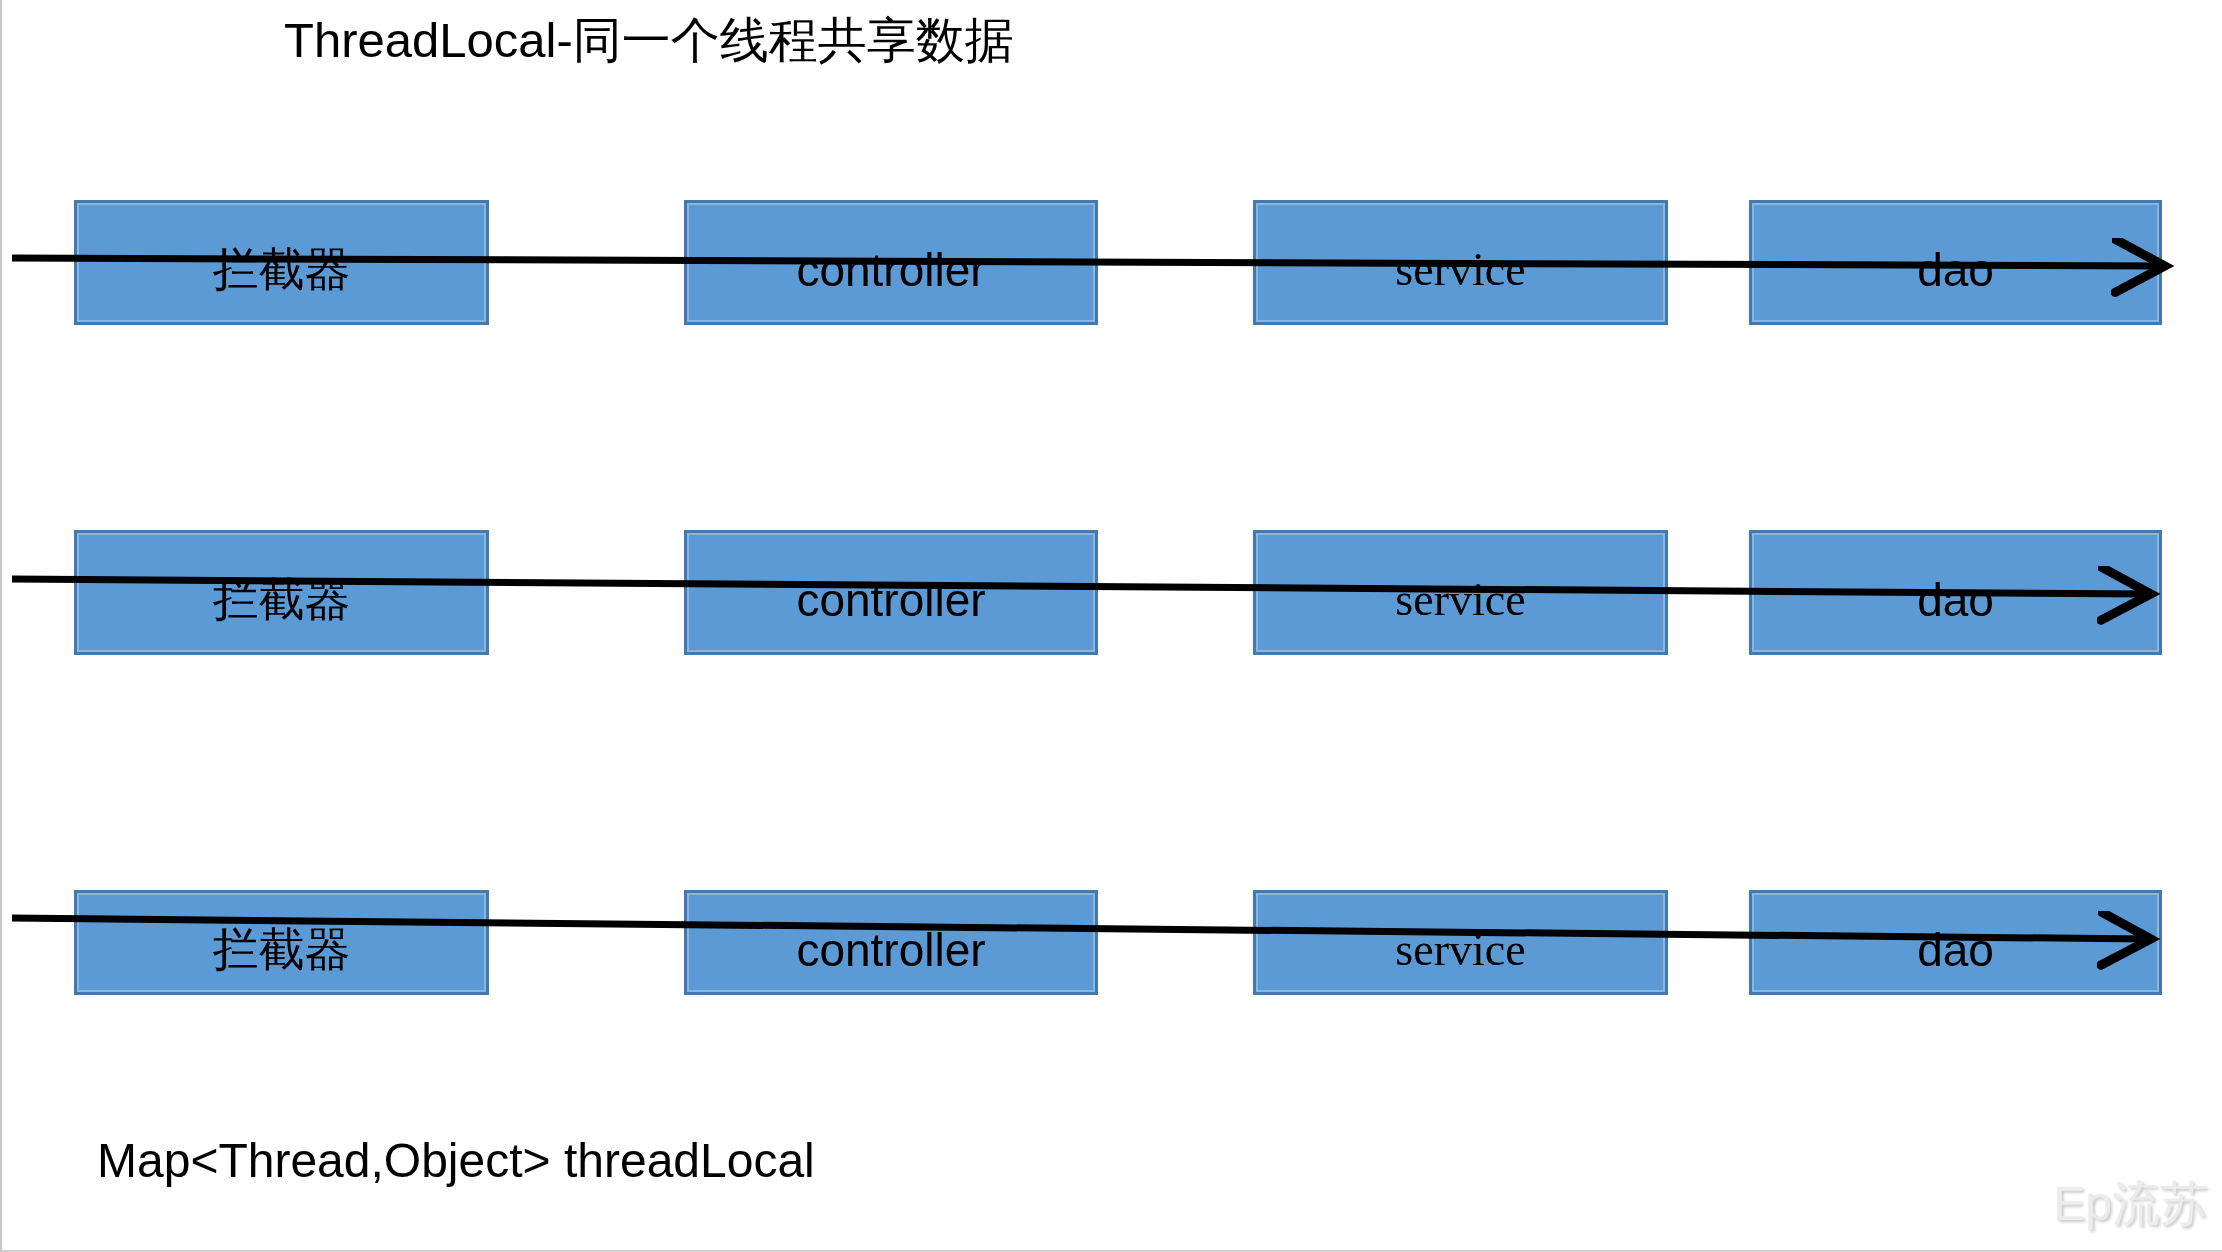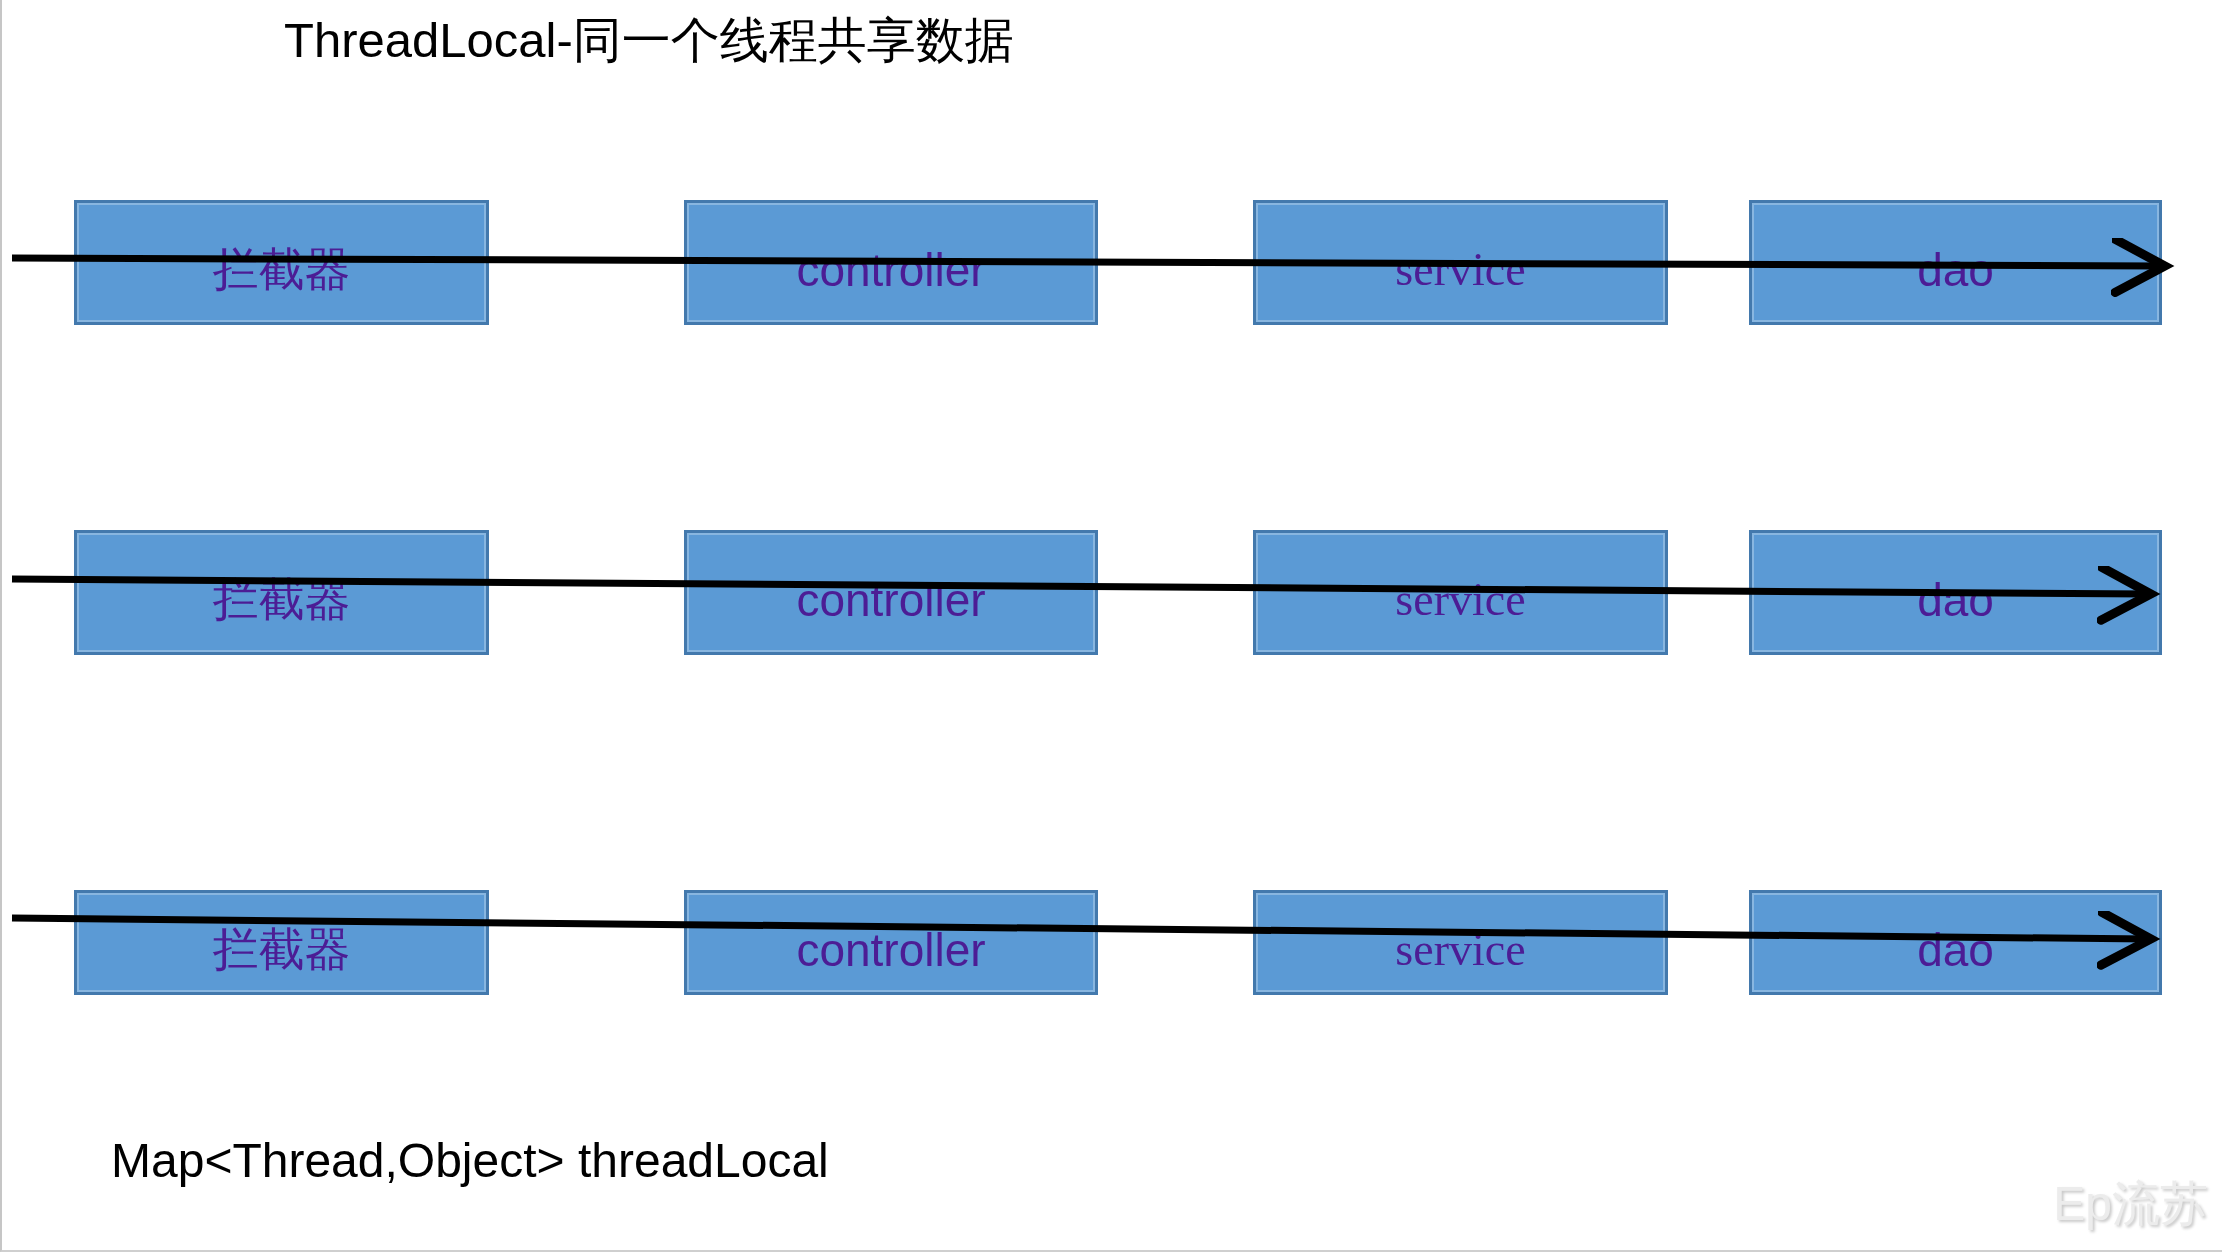--- a/index.html
+++ b/index.html
@@ -19,39 +19,39 @@
     white-space:nowrap;
     margin-left:32px;
   }
   .box{
     position:absolute;
     background:#5b9ad5;
     border:3px solid #4379ad;
     box-shadow:inset 0 0 0 2px rgba(255,255,255,0.28);
     box-sizing:border-box;
     display:flex;align-items:center;justify-content:center;
-    color:#4c1d95;font-size:46px;
+    color:#000000;font-size:46px;
     padding-top:14px;
   }
   
   .c1{left:72px;width:415px;}
   .c2{left:682px;width:414px;}
   .c3{left:1251px;width:415px;font-family:Liberation Serif, serif;}
   .c4{left:1747px;width:413px;}
   
   .r1{top:200px;height:125px;}
   .r2{top:530px;height:125px;}
   .r3{top:890px;height:105px;}
   #arrow-layer{
     position:absolute;left:0;top:0;width:2222px;height:1252px;
     pointer-events:none;
   }
   .footer-text{
     position:absolute;left:95px;top:1133px;
-    font-size:48px;color:#000000;white-space:nowrap;margin-left:14px;
+    font-size:48px;color:#000000;white-space:nowrap;
   }
   .watermark{
     position:absolute;right:14px;top:1172px;
     font-size:48px;color:#ececec;
     text-shadow:2px 2px 3px #c9c9c9, -1px -1px 1px #ffffff;
     white-space:nowrap;
   }
 </style>
 </head>
 <body>

